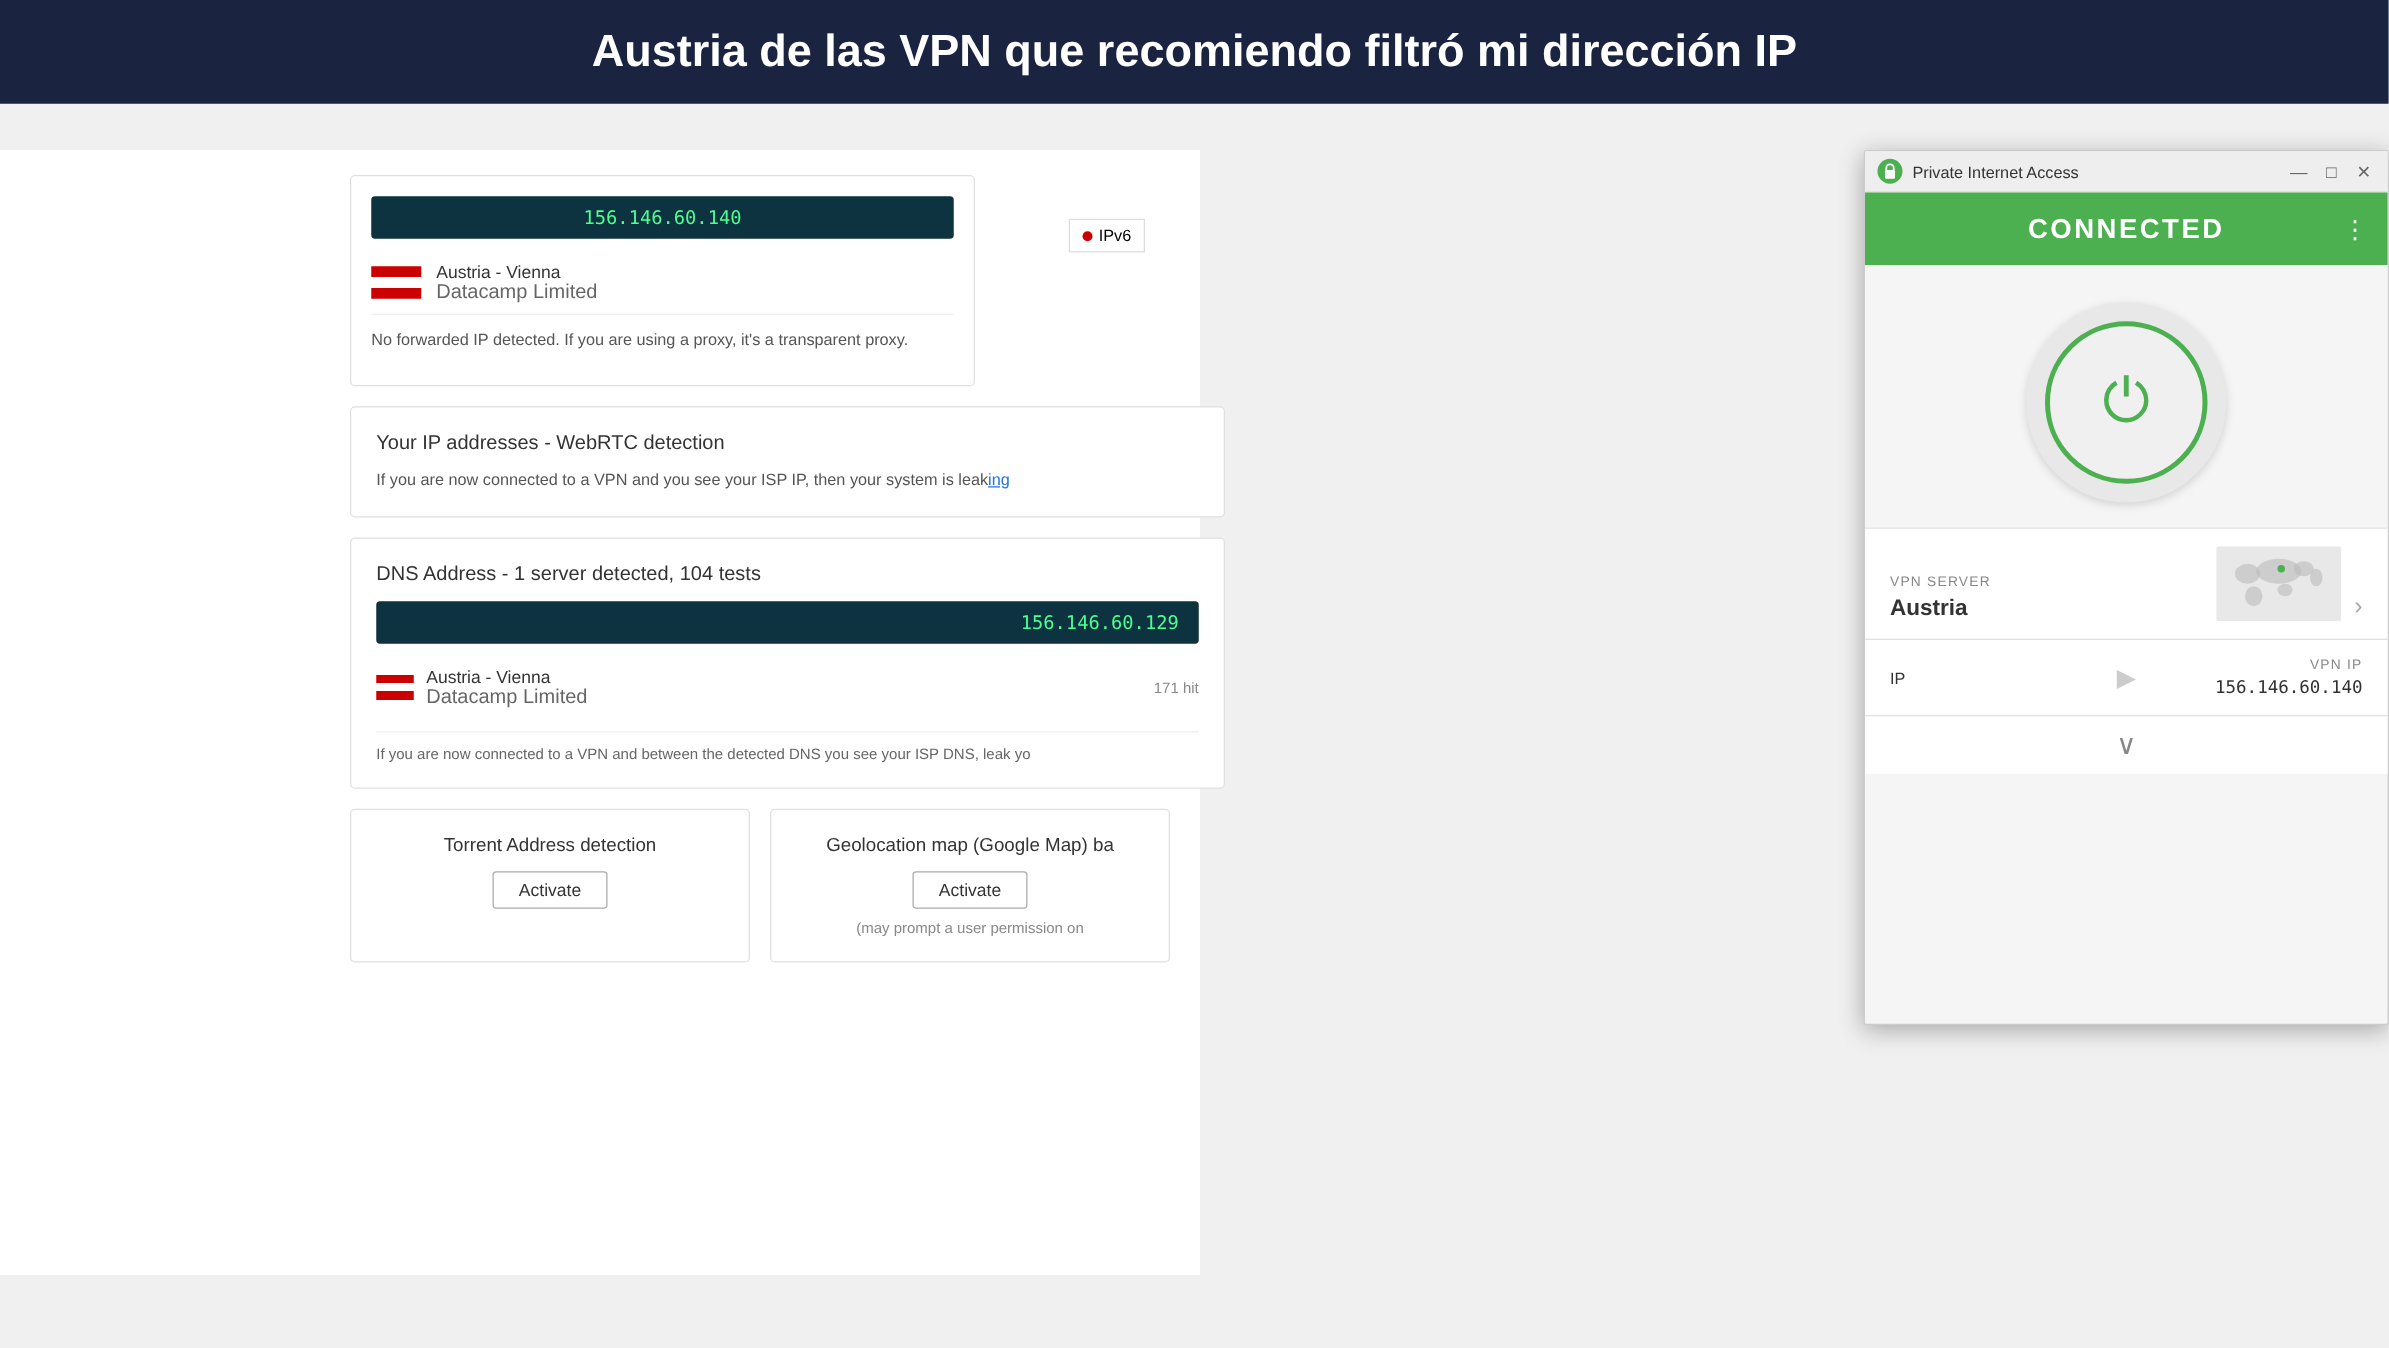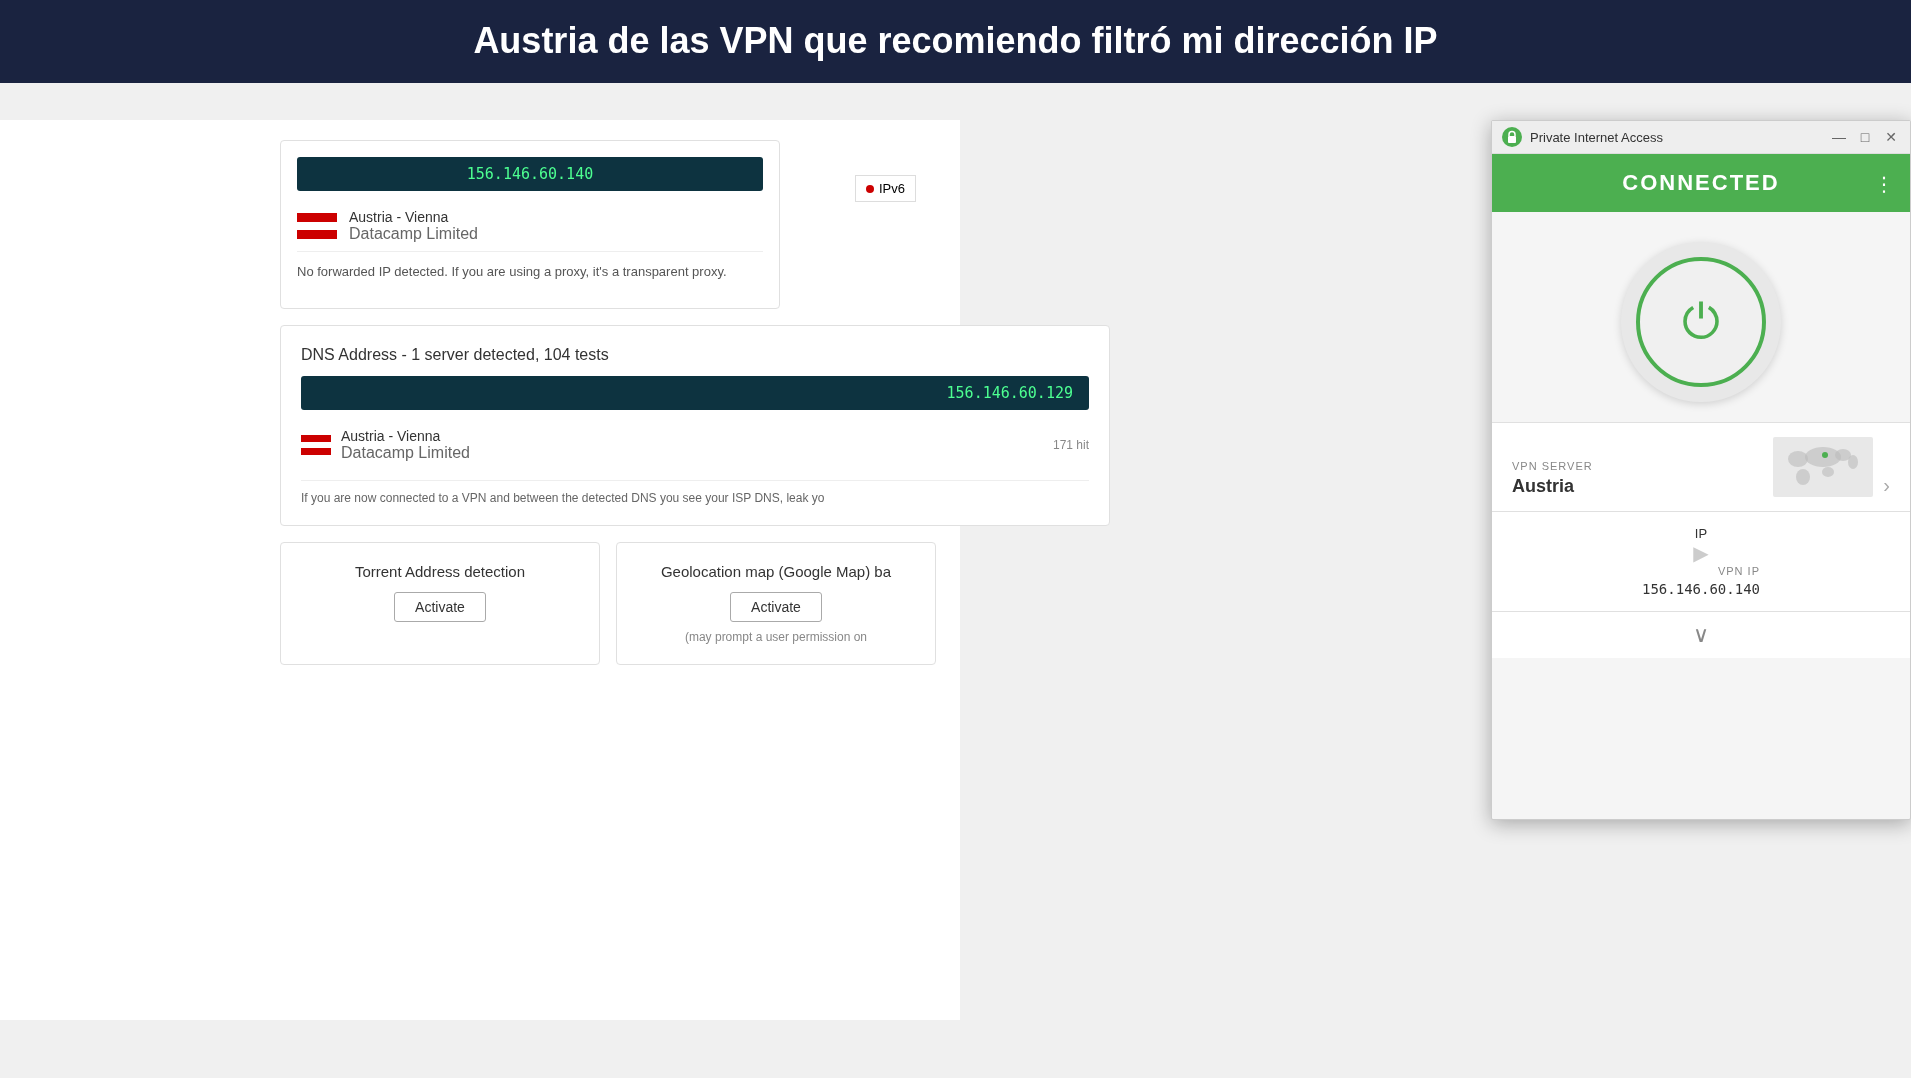--- a/index.html
+++ b/index.html
@@ -165,21 +165,21 @@
     }
 
     
     .dns-card {
       background: white;
       border: 1px solid #e0e0e0;
       border-radius: 4px;
       padding: 20px;
       margin-bottom: 16px;
       margin-left: 260px;
-      width: 830px;
+      width: 700px;
     }
 
     .dns-ip-bar {
       background: #0d3340;
       color: #4dff91;
       text-align: right;
       padding: 8px 16px;
       border-radius: 3px;
       font-size: 15px;
       font-family: monospace;
@@ -406,21 +406,20 @@
       cursor: pointer;
     }
 
     
     .ip-section {
       background: white;
       padding: 14px 20px;
       border-top: 1px solid #e0e0e0;
       display: flex;
       align-items: center;
-      flex-direction: column;
     }
 
     .ip-left {
       flex: 1;
     }
 
     .ip-left-label {
       font-size: 13px;
       color: #333;
     }
@@ -490,20 +489,26 @@
       </div>
     </div>
     <p class="no-forward-text">No forwarded IP detected. If you are using a proxy, it's a transparent proxy.</p>
   </div>
 
   <div style="position:absolute; top:55px; left:855px; background:white; border:1px solid #ddd; padding:5px 10px; font-size:13px; display:flex; align-items:center; gap:5px; z-index:5;">
     <span class="dot-red"></span>
     <span>IPv6</span>
   </div>
 
+  <div class="section-card">
+    <div class="section-title">Your IP addresses - WebRTC detection</div>
+    <p class="section-desc">
+      <span>If you are now connected to a VPN and you see your ISP IP, then your system is leak</span><span class="link-text">ing</span>
+    </p>
+  </div>
 
   <div class="dns-card">
     <div class="section-title">DNS Address - 1 server detected, 104 tests</div>
     <div class="dns-ip-bar">156.146.60.129</div>
     <div class="dns-flag-row">
       <div class="flag-at-small"></div>
       <div class="location-info">
         <span class="location-name">Austria - Vienna</span>
         <span class="isp-name">Datacamp Limited</span>
       </div>

